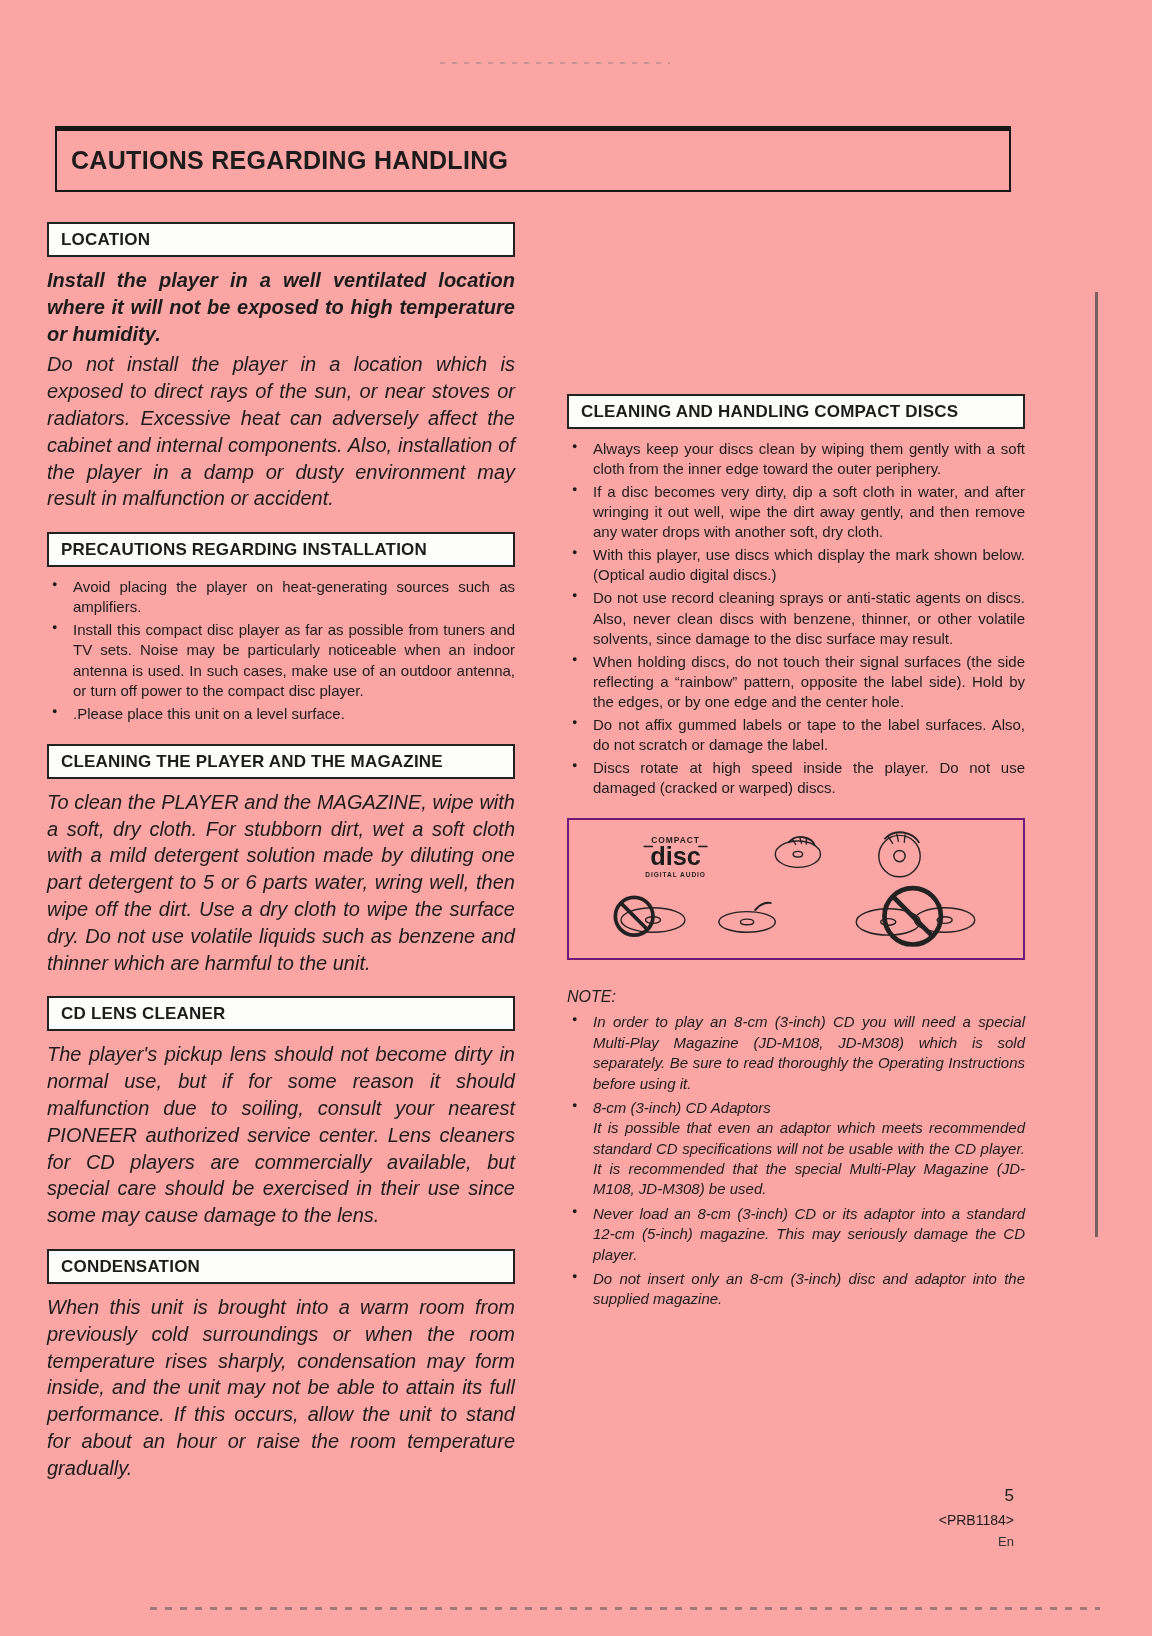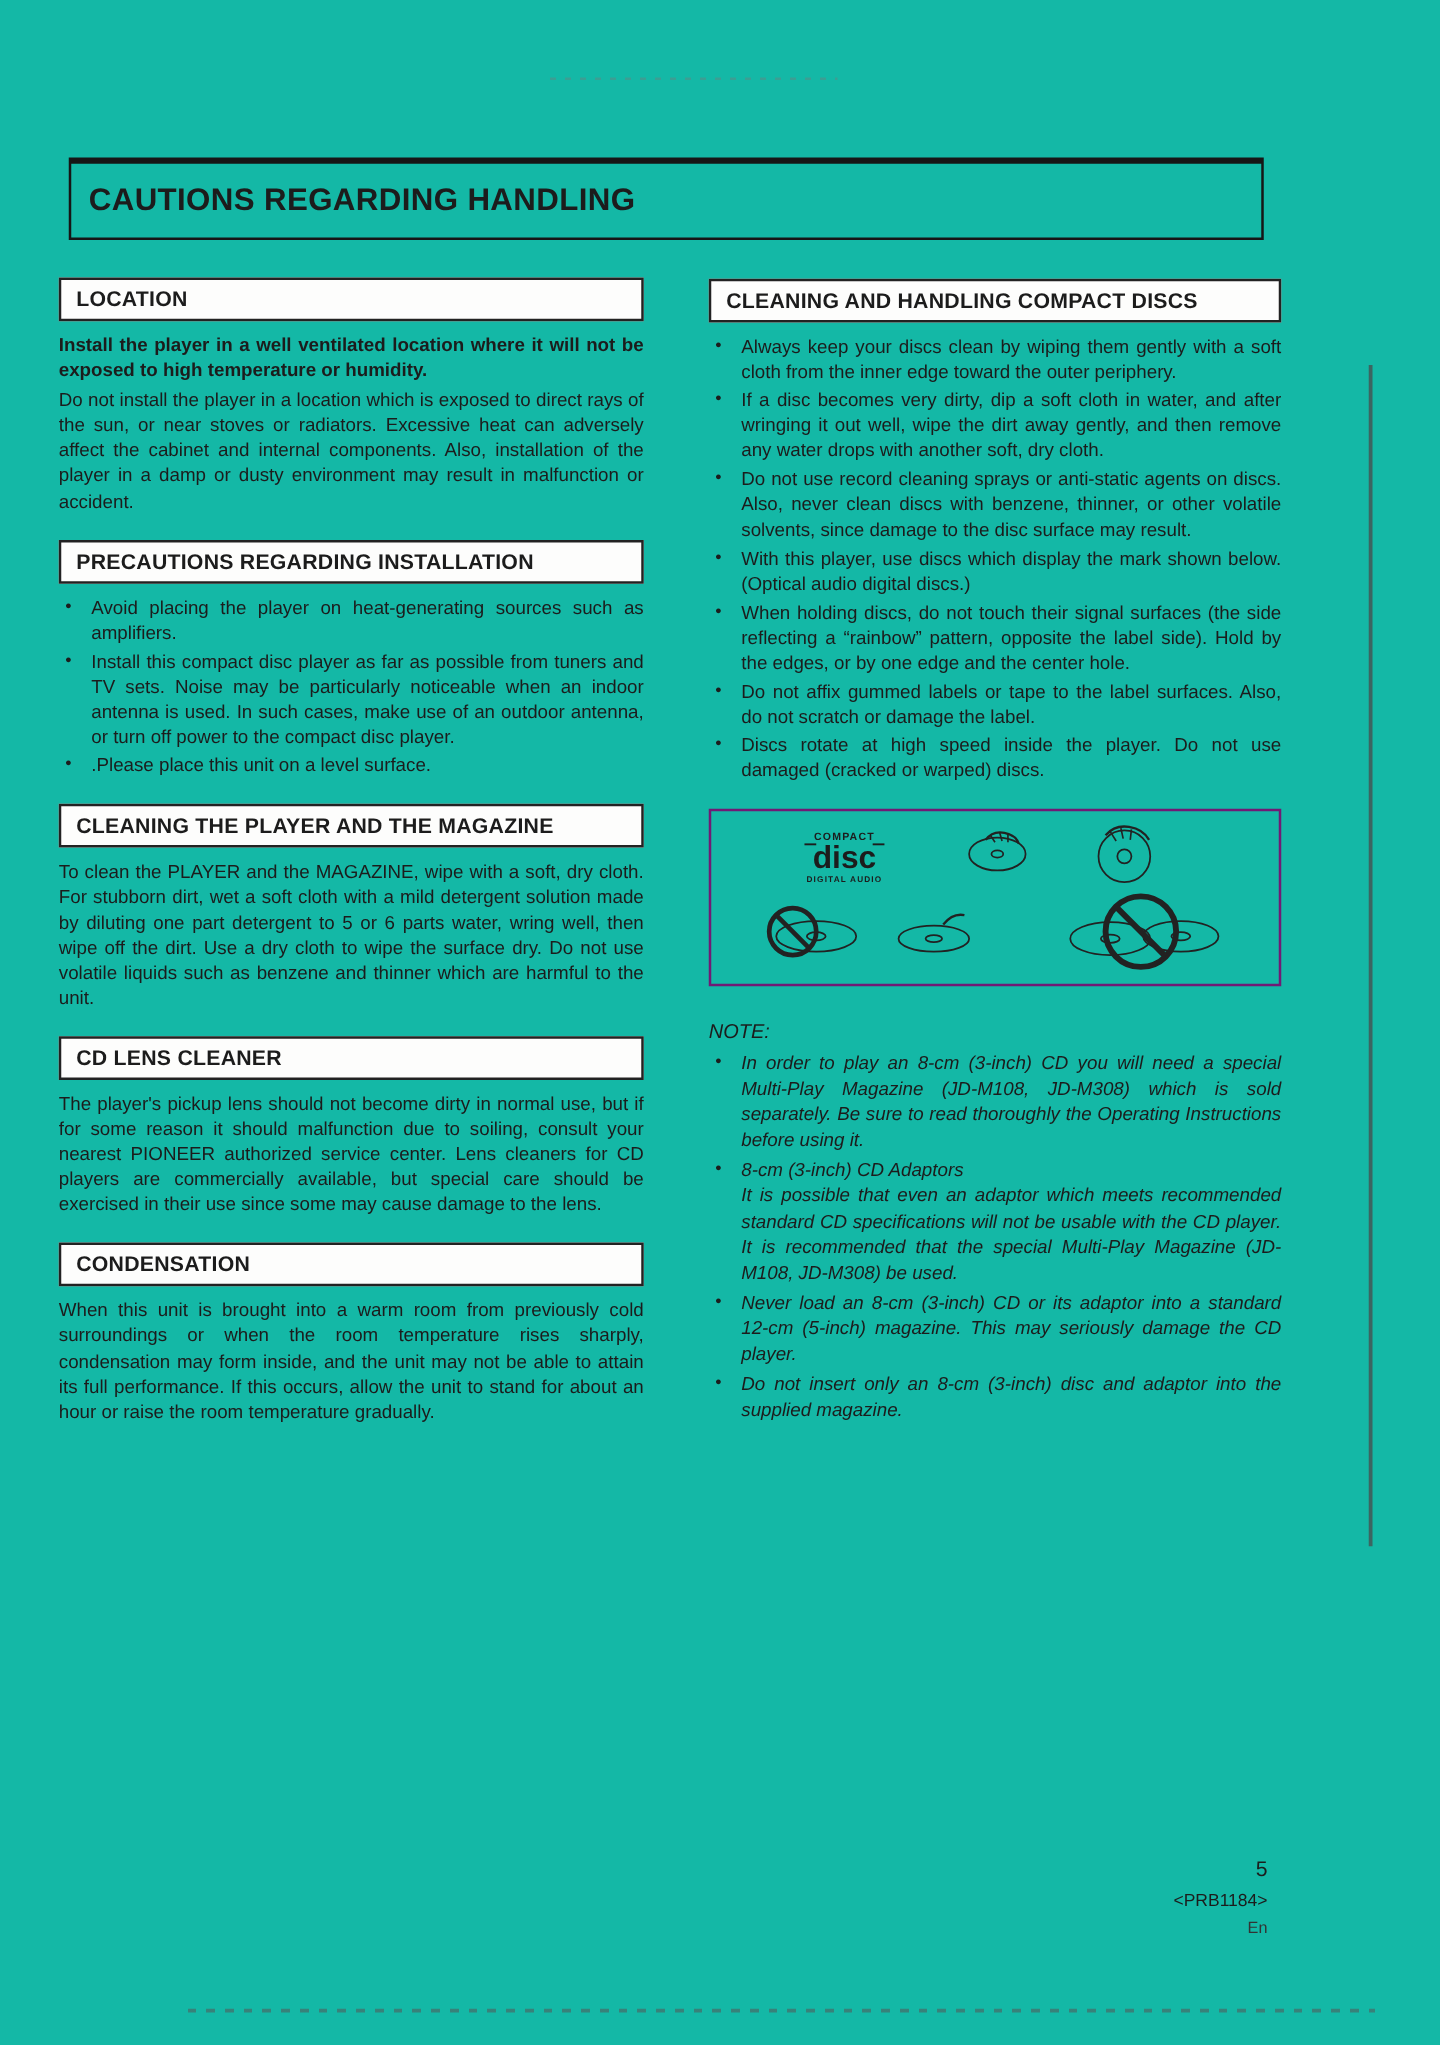--- a/index.html
+++ b/index.html
@@ -1,20 +1,20 @@
 <!DOCTYPE html>
 <html><head>
 <meta charset="utf-8">
 <style>
   * { margin:0; padding:0; box-sizing:border-box; }
   html,body { background:#ffffff; }
   body { font-family:"Liberation Sans", sans-serif; color:#1c1c1c; }
   .page {
     position:relative; width:1152px; height:1636px; margin:0 auto;
-    background:#14b8a6; overflow:hidden;
+    background:#fca5a5; overflow:hidden;
   }
   
   .artifact-vline { position:absolute; top:292px; right:54px; width:3px; height:945px; background:#4a4a4a; opacity:.75; }
   .artifact-bottom { position:absolute; left:150px; bottom:26px; width:950px; height:3px;
     background:repeating-linear-gradient(90deg,#555 0 7px, transparent 7px 15px); opacity:.55; }
   .artifact-top { position:absolute; left:440px; top:62px; width:230px; height:2px;
     background:repeating-linear-gradient(90deg,#777 0 5px, transparent 5px 12px); opacity:.4; }
 
   .title-box {
     position:absolute; left:55px; top:126px; width:956px; height:66px;
@@ -29,21 +29,21 @@
   }
   .col-left  { width:468px; }
   .col-right { width:458px; }
 
   section { margin-bottom:20px; }
   .sec-head {
     border:2px solid #222; padding:6px 10px 5px 12px;
     font-weight:bold; font-size:17px; letter-spacing:.2px;
     margin-bottom:10px; background:#fdfdfc;
   }
-  p.body-text { font-size:15px; line-height:1.34; text-align:justify; margin-bottom:4px; }
+  p.body-text { font-size:20px; line-height:1.34; text-align:justify; margin-bottom:4px;font-style:italic; }
   p.lead { font-weight:bold; }
 
   ul.bullets { list-style:none; }
   ul.bullets li {
     position:relative; padding-left:26px; margin-bottom:3px;
     font-size:15px; line-height:1.34; text-align:justify;
   }
   ul.bullets li::before {
     content:"●"; position:absolute; left:5px; top:1px; font-size:9px; color:#1c1c1c;
   }
@@ -122,22 +122,22 @@
 
     </div>
 
     <div class="col-right">
 
       <section>
         <div class="sec-head">CLEANING AND HANDLING COMPACT DISCS</div>
         <ul class="bullets">
           <li><span>Always keep your discs clean by wiping them gently with a soft cloth from the inner edge toward the outer periphery.</span></li>
           <li><span>If a disc becomes very dirty, dip a soft cloth in water, and after wringing it out well, wipe the dirt away gently, and then remove any water drops with another soft, dry cloth.</span></li>
+          <li><span>With this player, use discs which display the mark shown below. (Optical audio digital discs.)</span></li>
           <li><span>Do not use record cleaning sprays or anti-static agents on discs. Also, never clean discs with benzene, thinner, or other volatile solvents, since damage to the disc surface may result.</span></li>
-          <li><span>With this player, use discs which display the mark shown below. (Optical audio digital discs.)</span></li>
           <li><span>When holding discs, do not touch their signal surfaces (the side reflecting a “rainbow” pattern, opposite the label side). Hold by the edges, or by one edge and the center hole.</span></li>
           <li><span>Do not affix gummed labels or tape to the label surfaces. Also, do not scratch or damage the label.</span></li>
           <li><span>Discs rotate at high speed inside the player. Do not use damaged (cracked or warped) discs.</span></li>
         </ul>
       </section>
 
       <div class="illus-box">
         <svg width="440" height="126" viewBox="0 0 440 126" fill="none" stroke="#222" stroke-width="1.5">
 
           <g stroke="none" fill="#1c1c1c">

